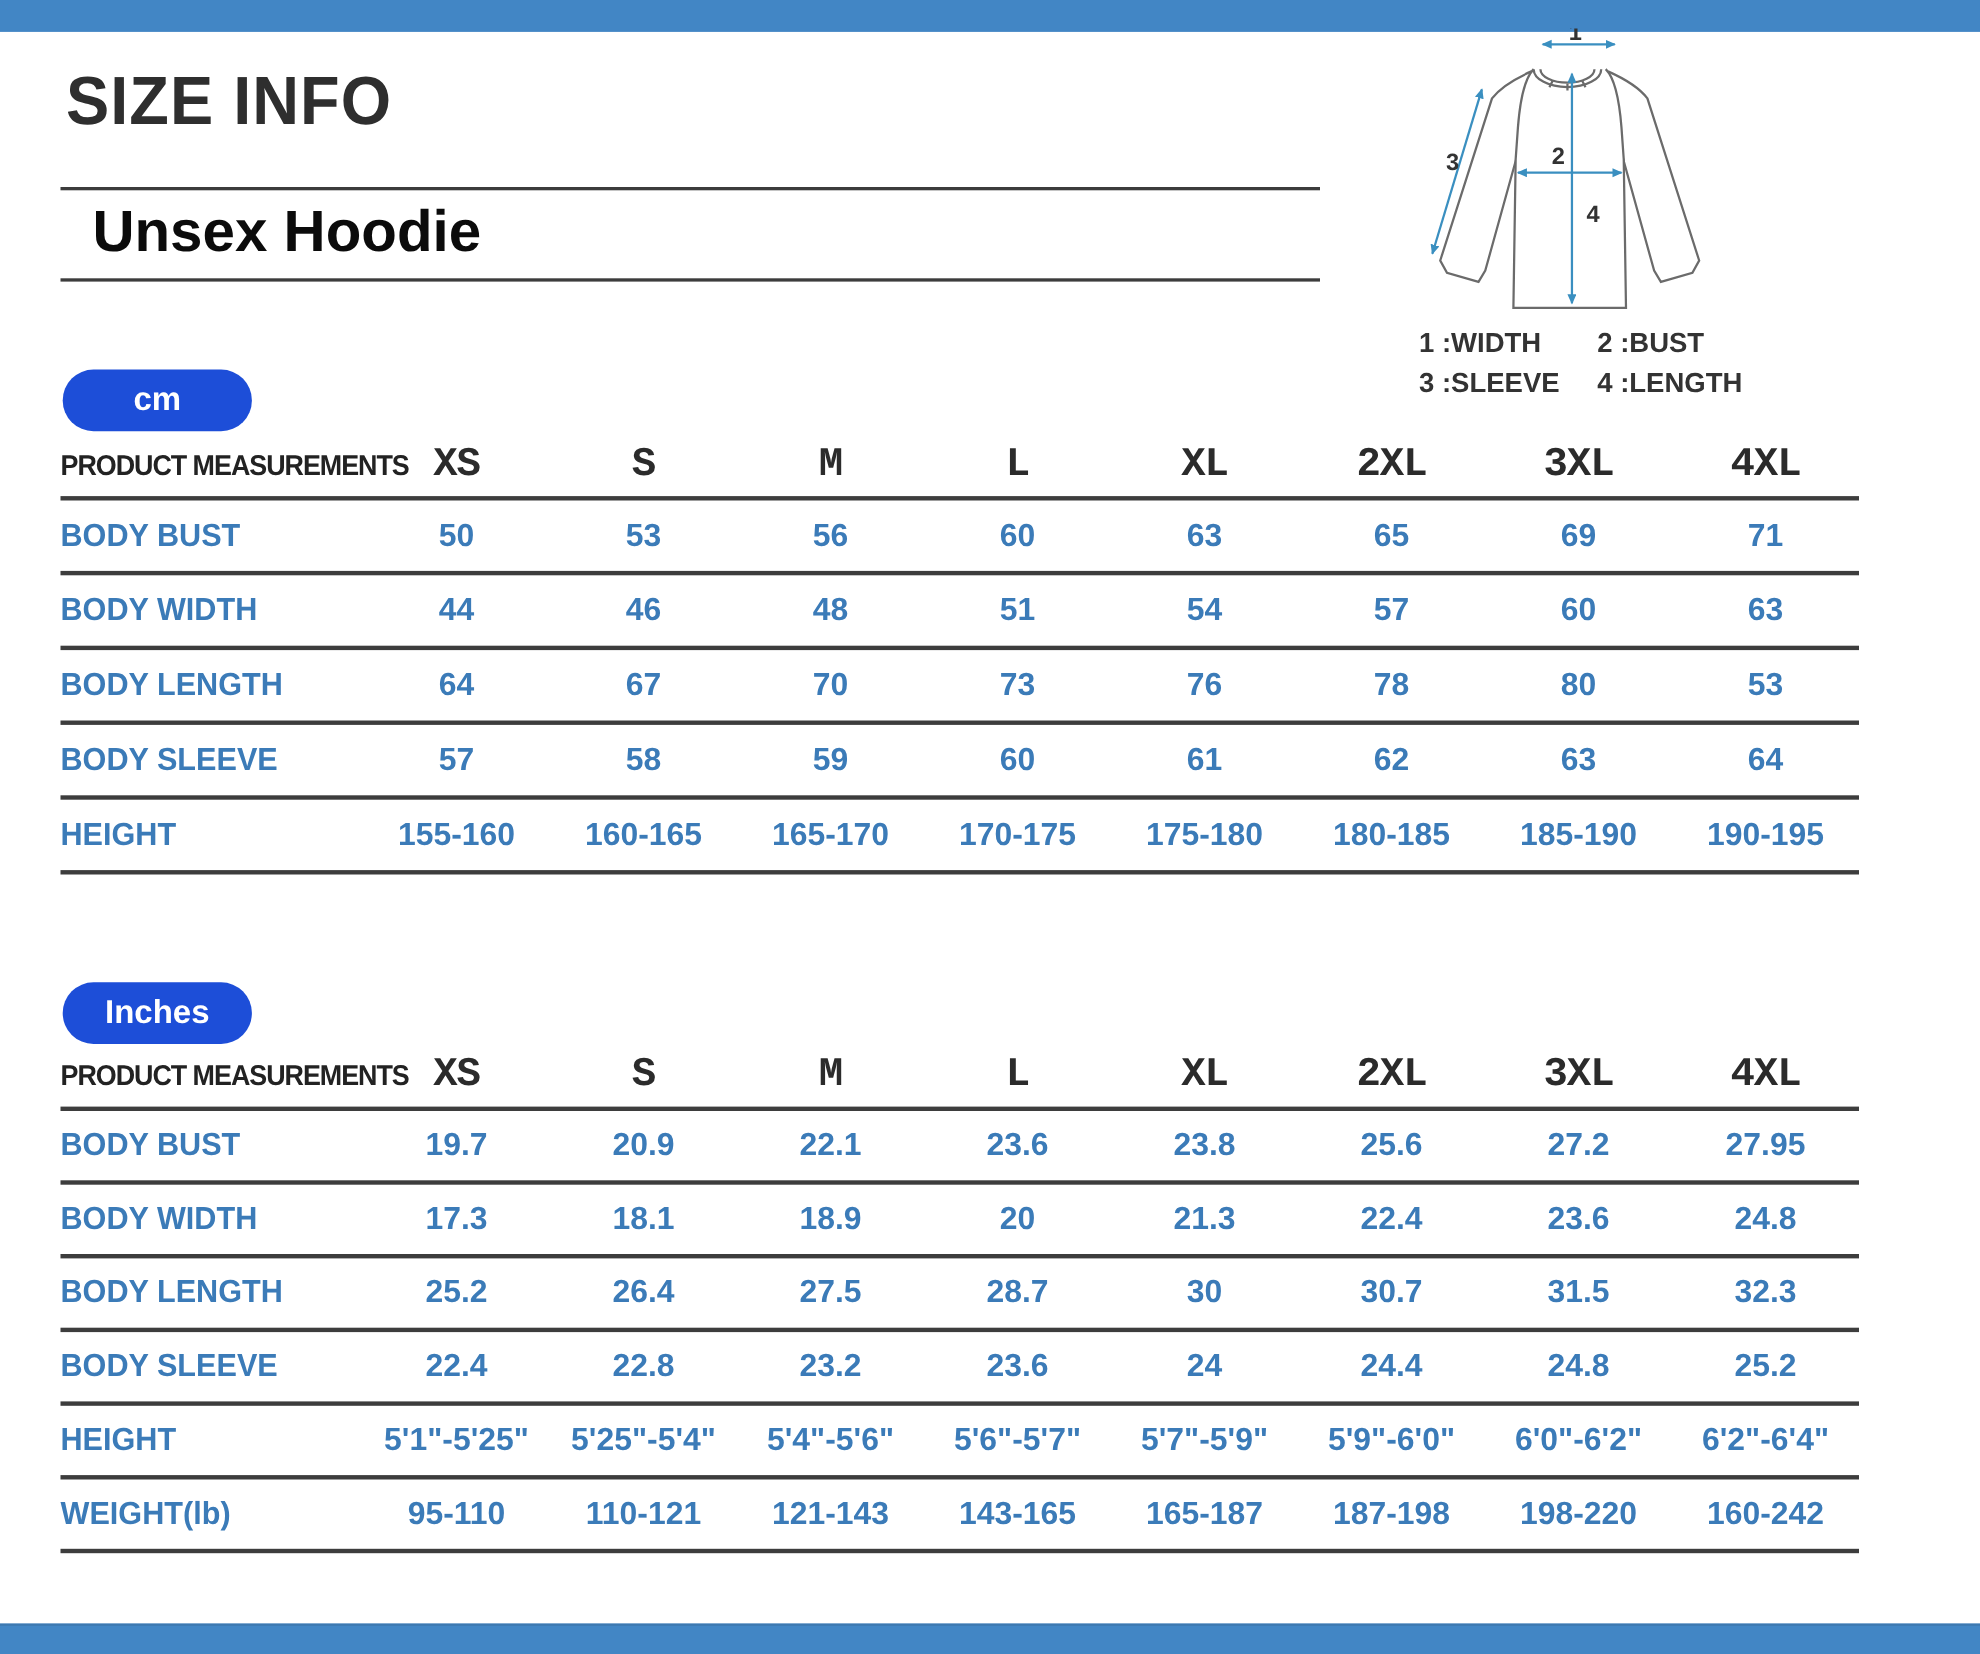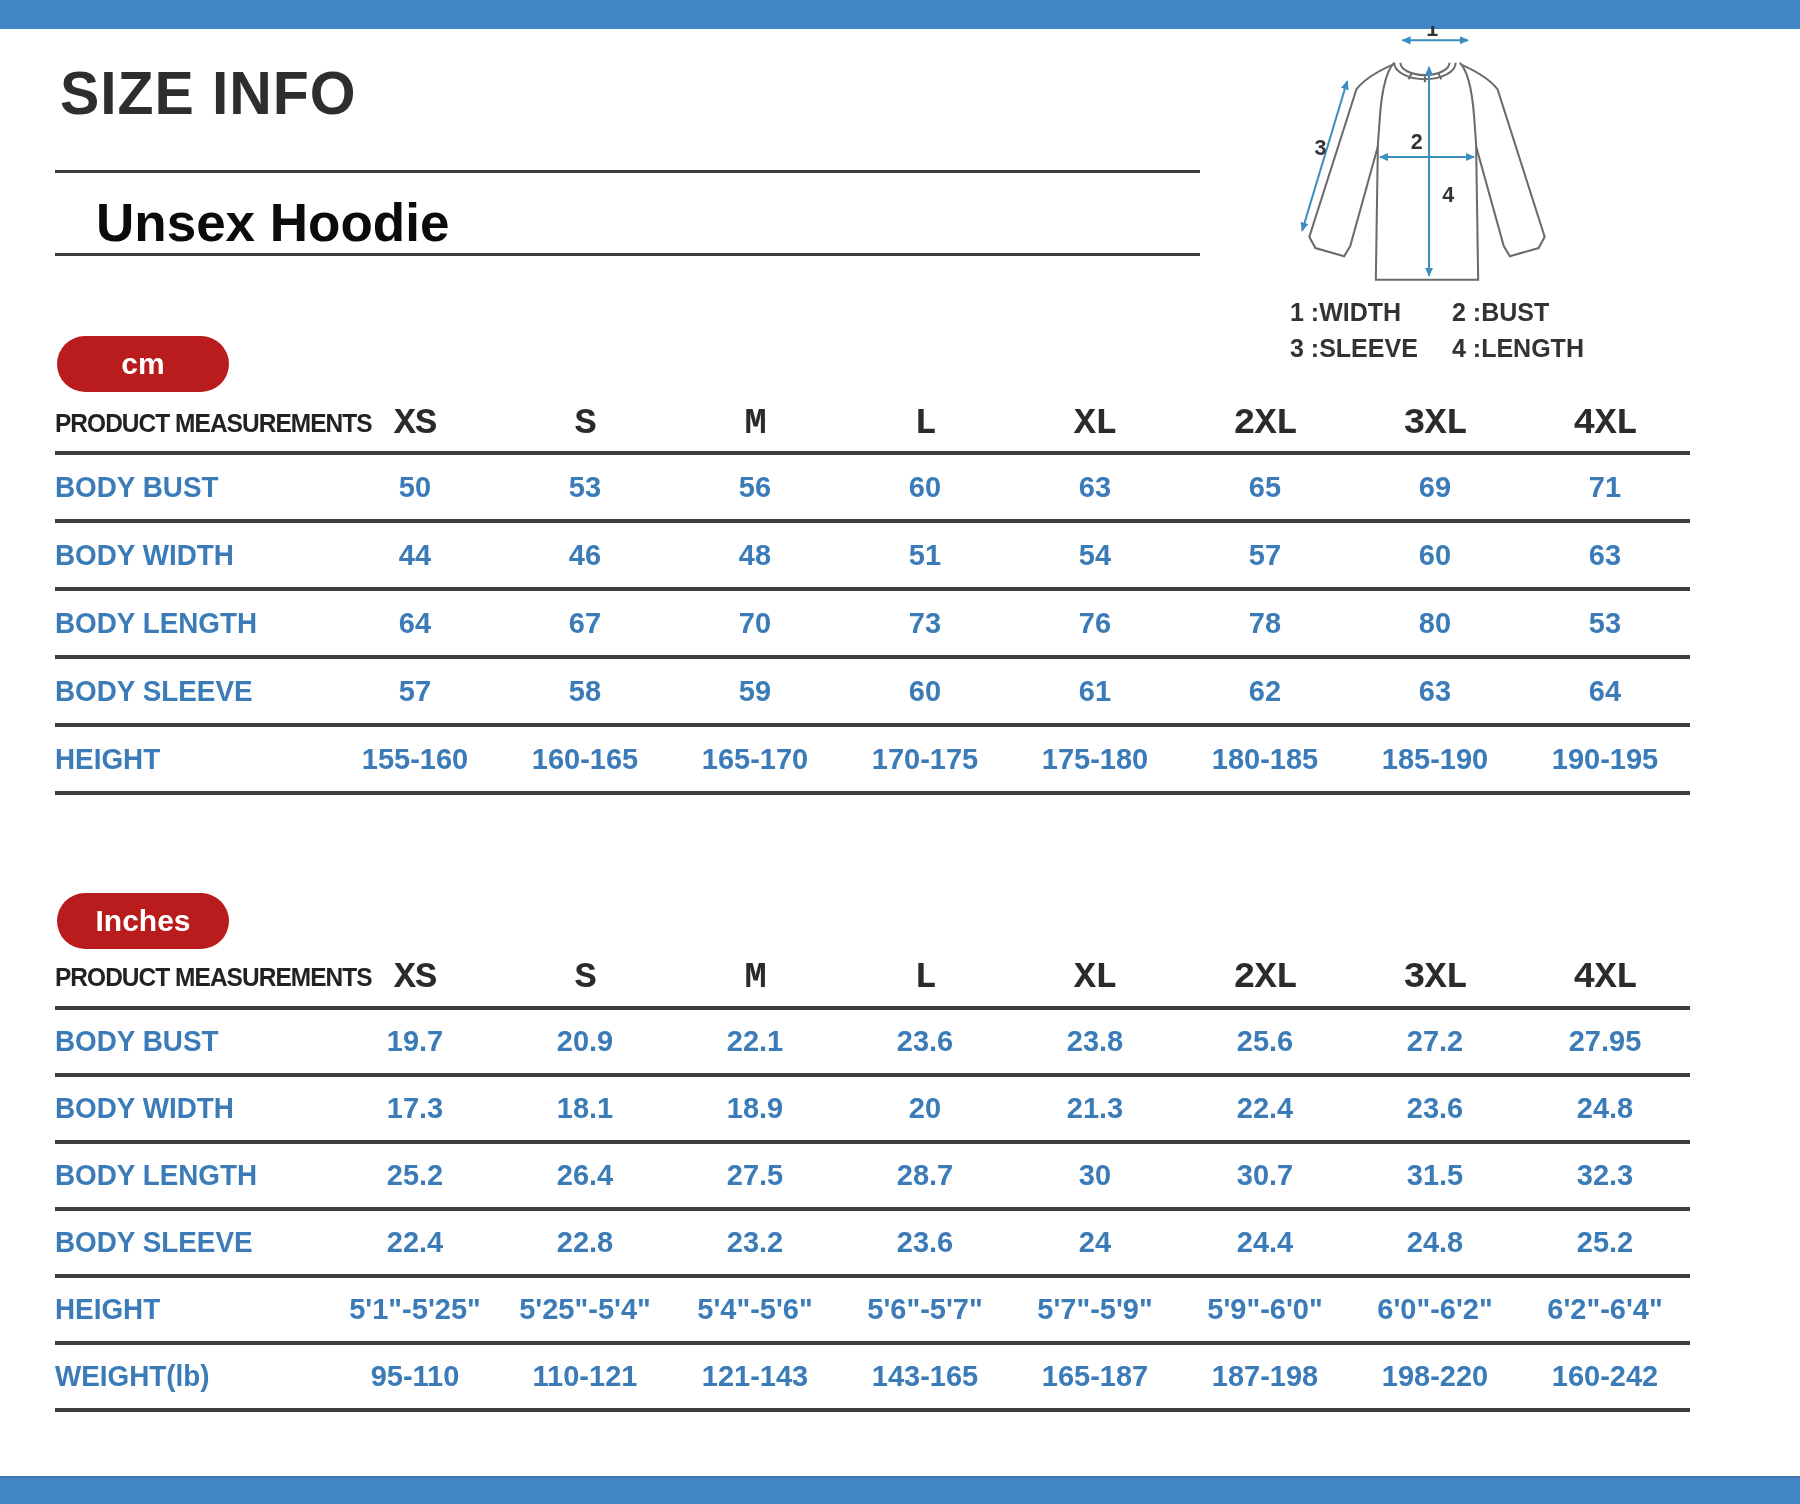--- a/index.html
+++ b/index.html
@@ -27,41 +27,41 @@
     transform:scaleX(0.95); transform-origin:left center;
   }
   .rule {
     position:absolute; left:55px; width:1145px; height:3px;
     background:#3c3c3c;
   }
   .rule-1 { top:170px; }
   .rule-2 { top:253px; }
   .product-name {
     position:absolute; left:80px; top:178px;
-    margin:16px;
+    margin:4px;
     font-size:53px; font-weight:bold; color:#0b0b0b;
     line-height:1.1;
   }
 
   
   .diagram { position:absolute; left:1262px; top:26px; width:340px; }
   .diagram svg { display:block; }
   .legend {
     position:absolute; left:28px; top:272px;
     display:grid; grid-template-columns:162px auto;
     row-gap:7px;
     font-size:25px; font-weight:bold; color:#333;
     white-space:nowrap;
   }
 
   
   .unit-badge {
     position:absolute; left:57px;
     width:172px; height:56px; border-radius:28px;
-    background:#b91c1c;
+    background:#1d4ed8;
     color:#ffffff; font-size:30px; font-weight:bold;
     display:flex; align-items:center; justify-content:center;
   }
   .badge-cm { top:336px; }
   .badge-inches { top:893px; }
 
   
   .size-table { position:absolute; left:55px; width:1635px; }
   .table-cm { top:395px; }
   .table-inches { top:948px; }

